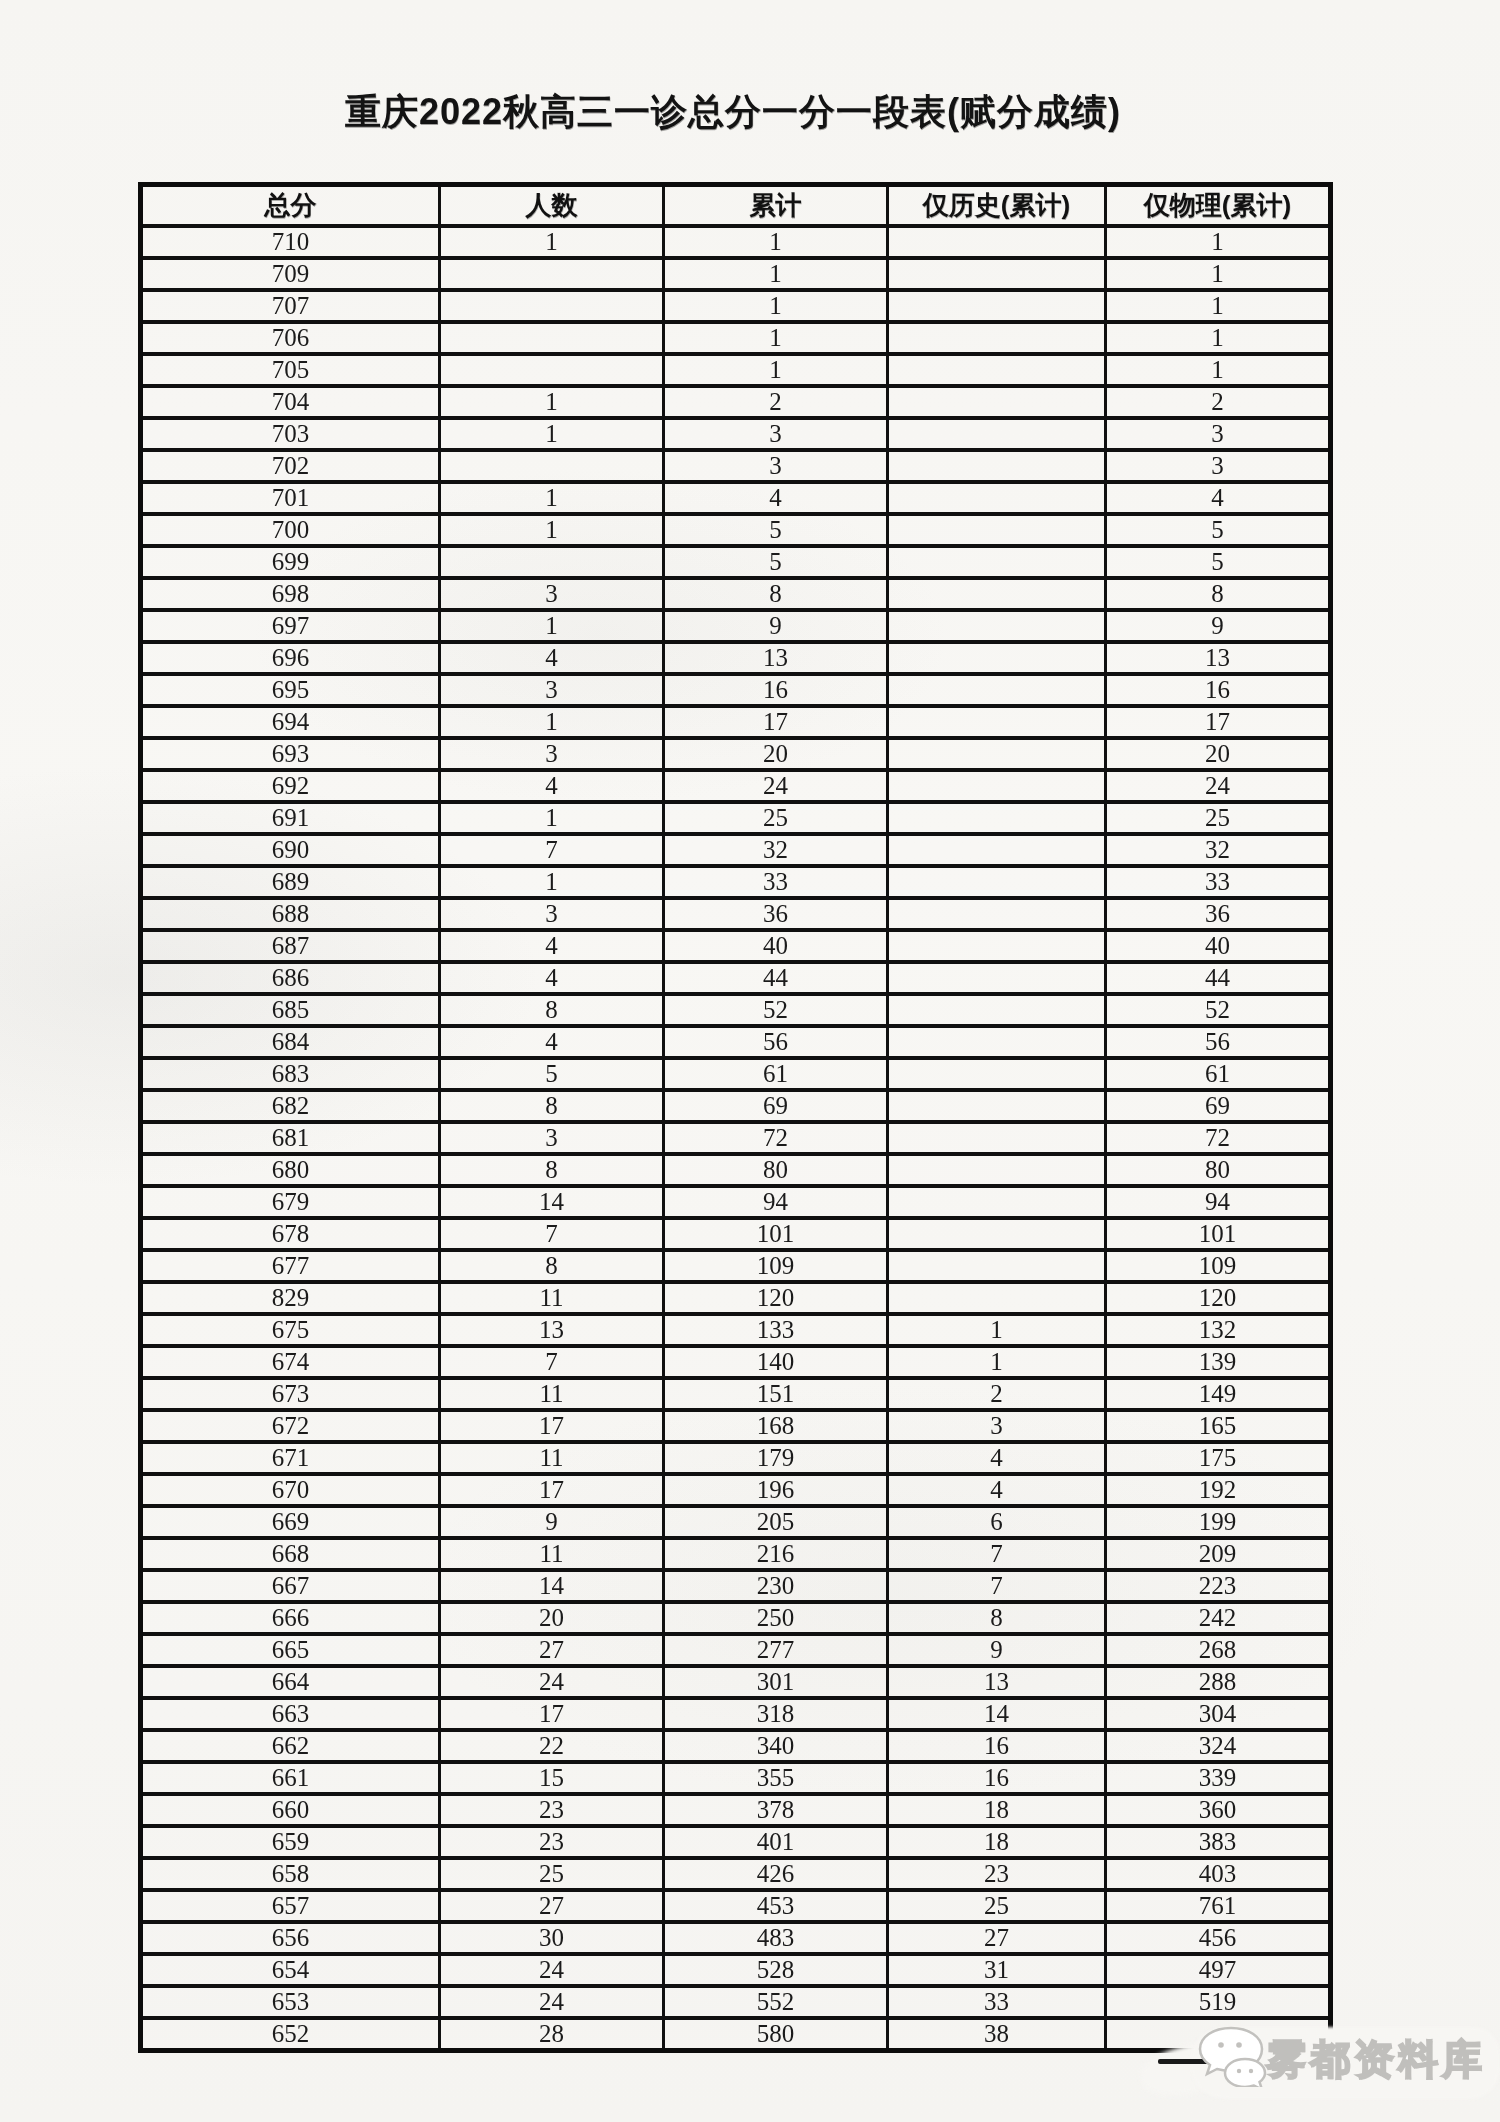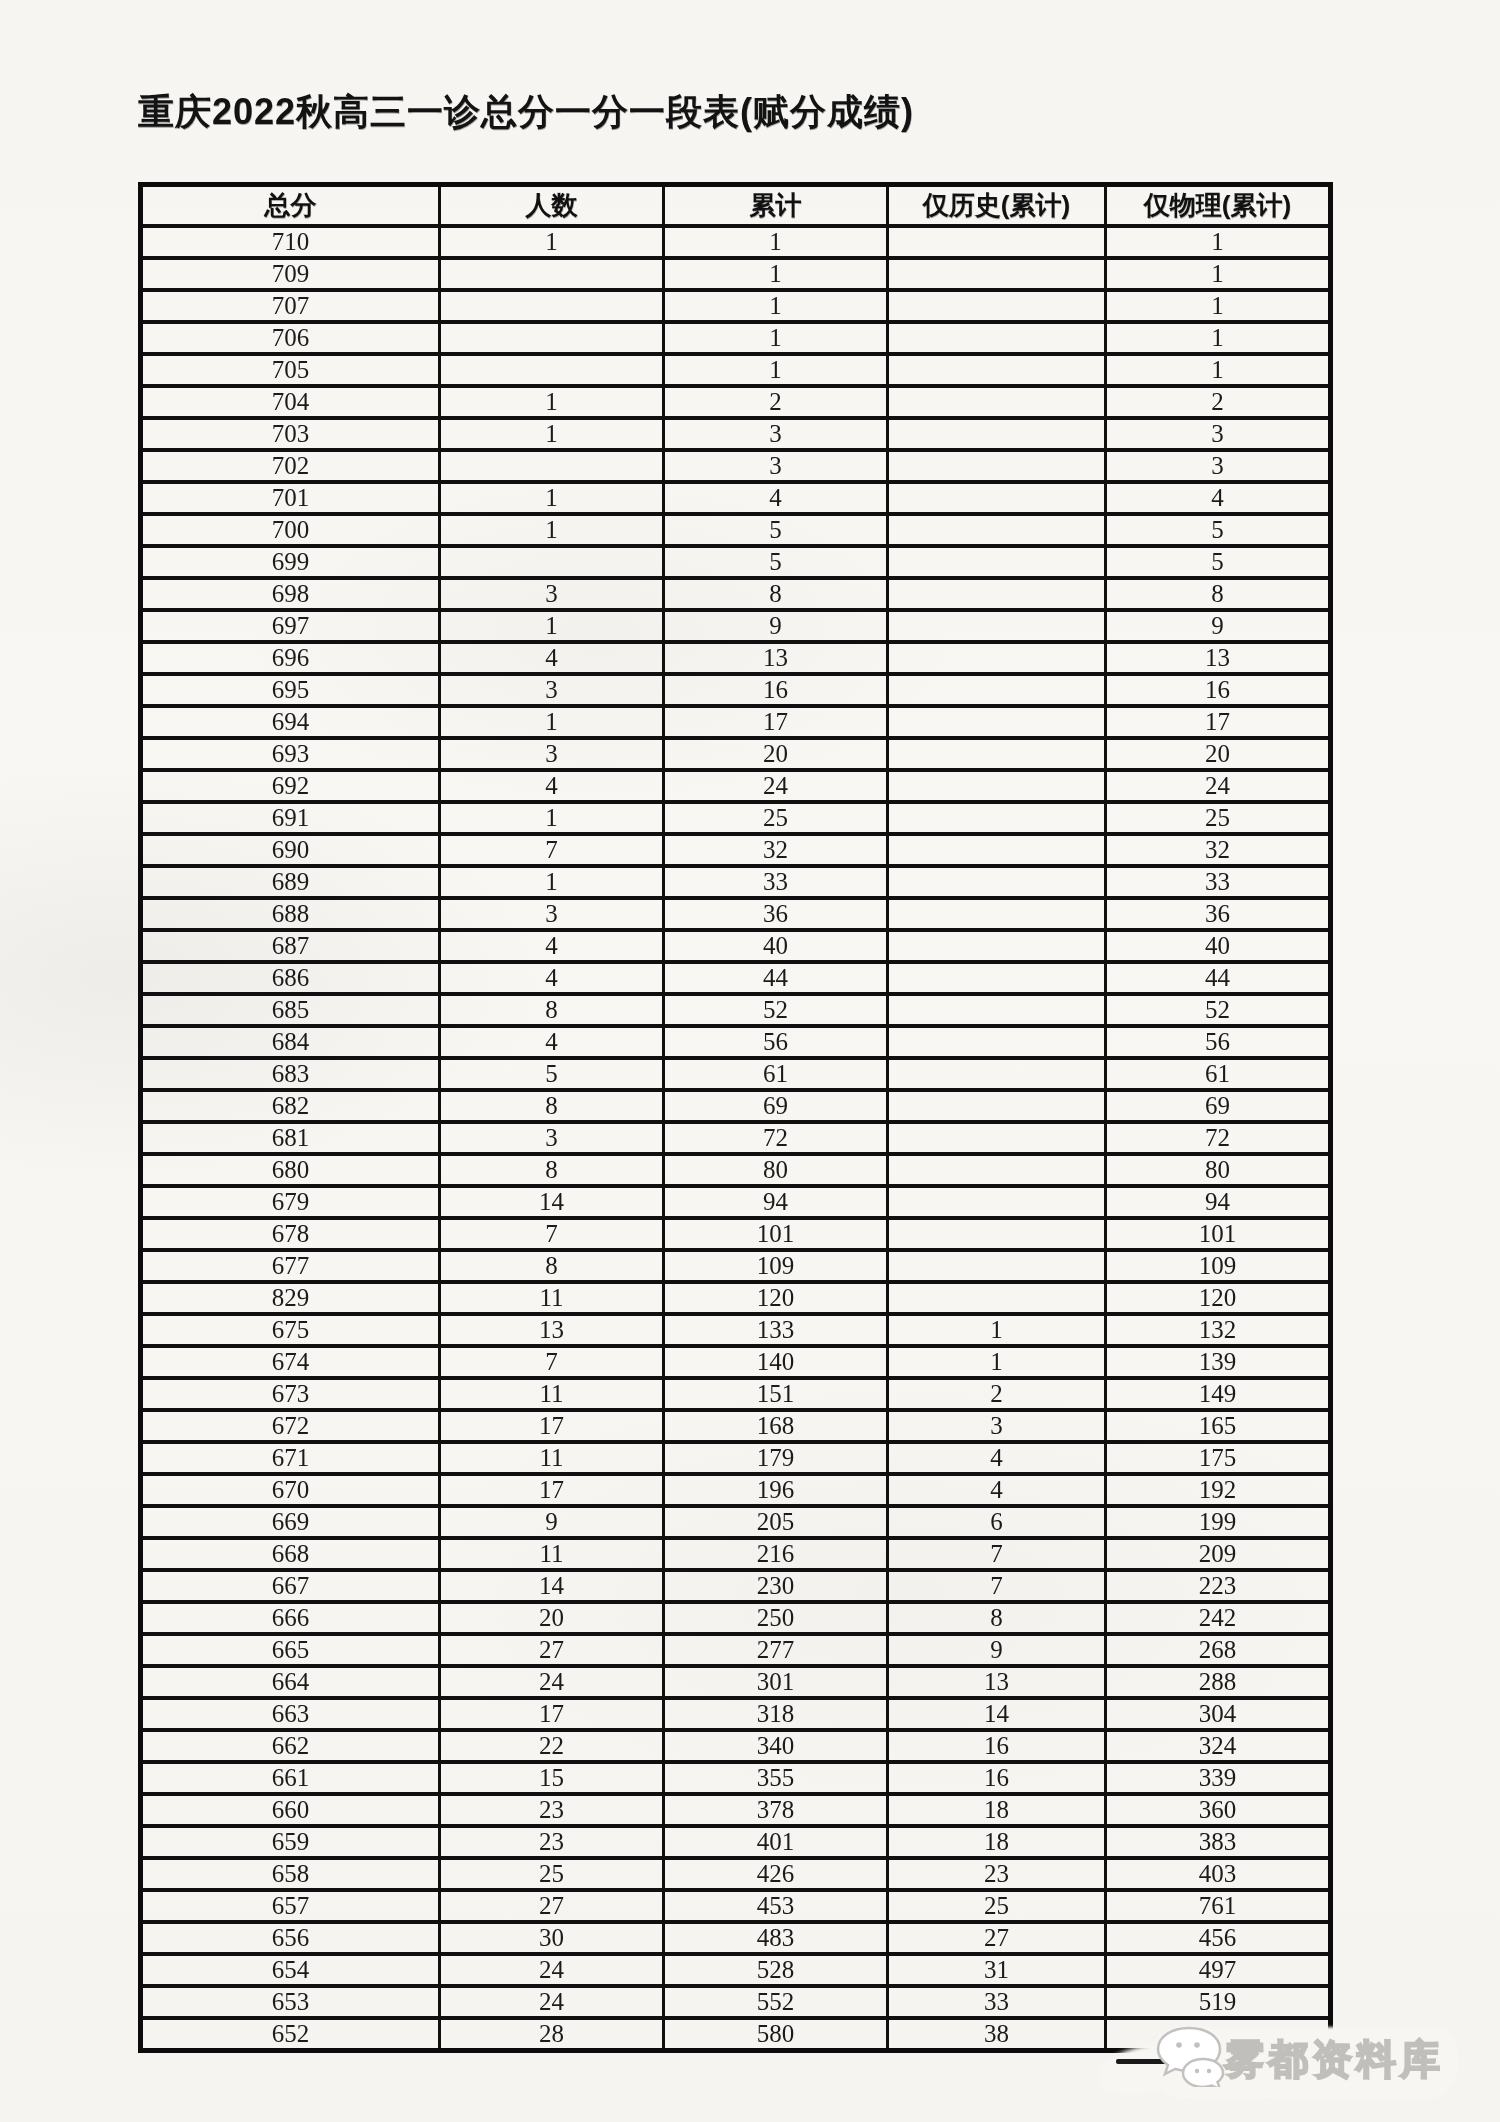--- a/index.html
+++ b/index.html
@@ -18,20 +18,21 @@
       linear-gradient(180deg, #f6f5f2 0%, #f8f7f4 40%, #f5f4f1 100%);
     font-family: "Liberation Sans", sans-serif;
     color: #161616;
   }
 
   .page-title {
     position: absolute;
     top: 88px;
     left: 138px;
     width: 1190px;
+    text-align: center;
     font-size: 36px;
     font-weight: bold;
     letter-spacing: 1px;
     color: #131313;
     text-shadow: 0.5px 0.5px 0.5px rgba(0,0,0,0.35);
   }
 
   table.score-table {
     position: absolute;
     top: 150px;
@@ -70,21 +71,21 @@
   }
   table.score-table tbody td {
     font-family: "Liberation Serif", serif;
     font-size: 25px;
     color: #1b1b1b;
   }
 
   
   .watermark {
     position: absolute;
-    left: 1078px;
+    left: 1120px;
     top: 2015px;
     width: 370px;
     height: 95px;
   }
   .wm-cloud-a {
     position: absolute;
     left: 20px;
     top: 28px;
     width: 120px;
     height: 48px;

